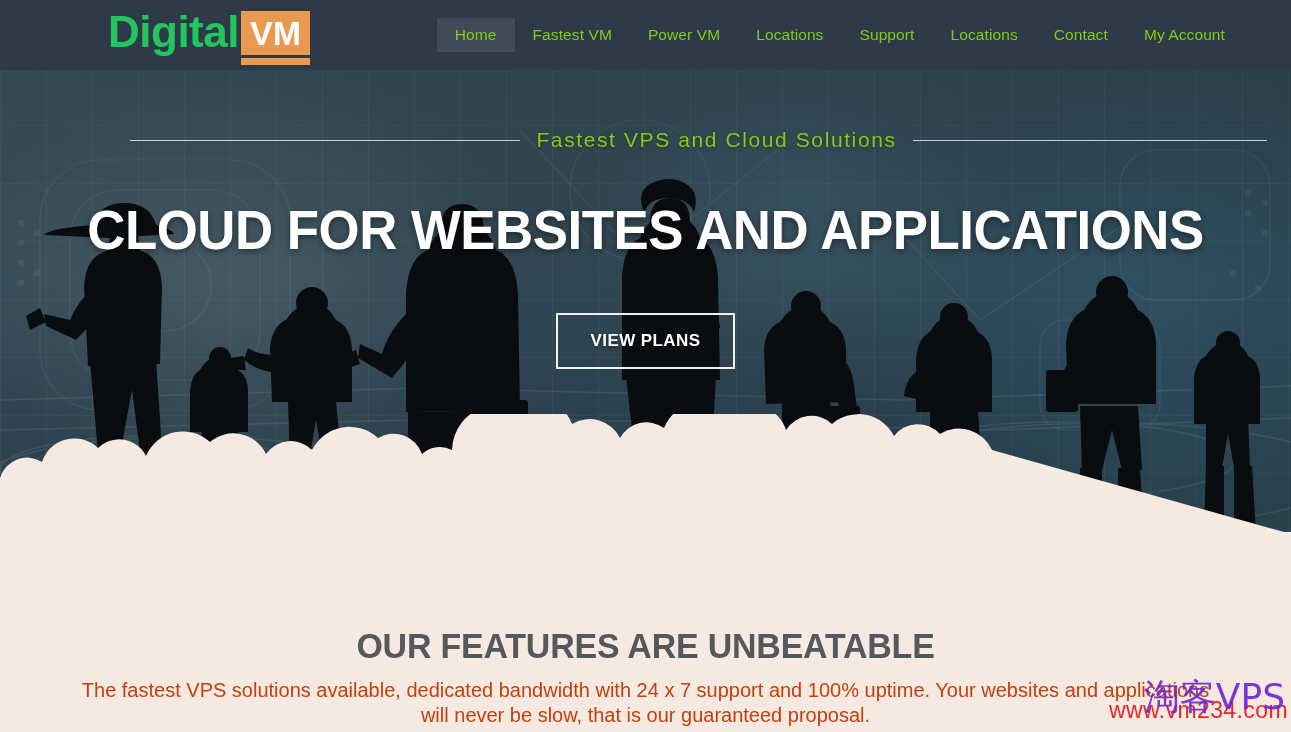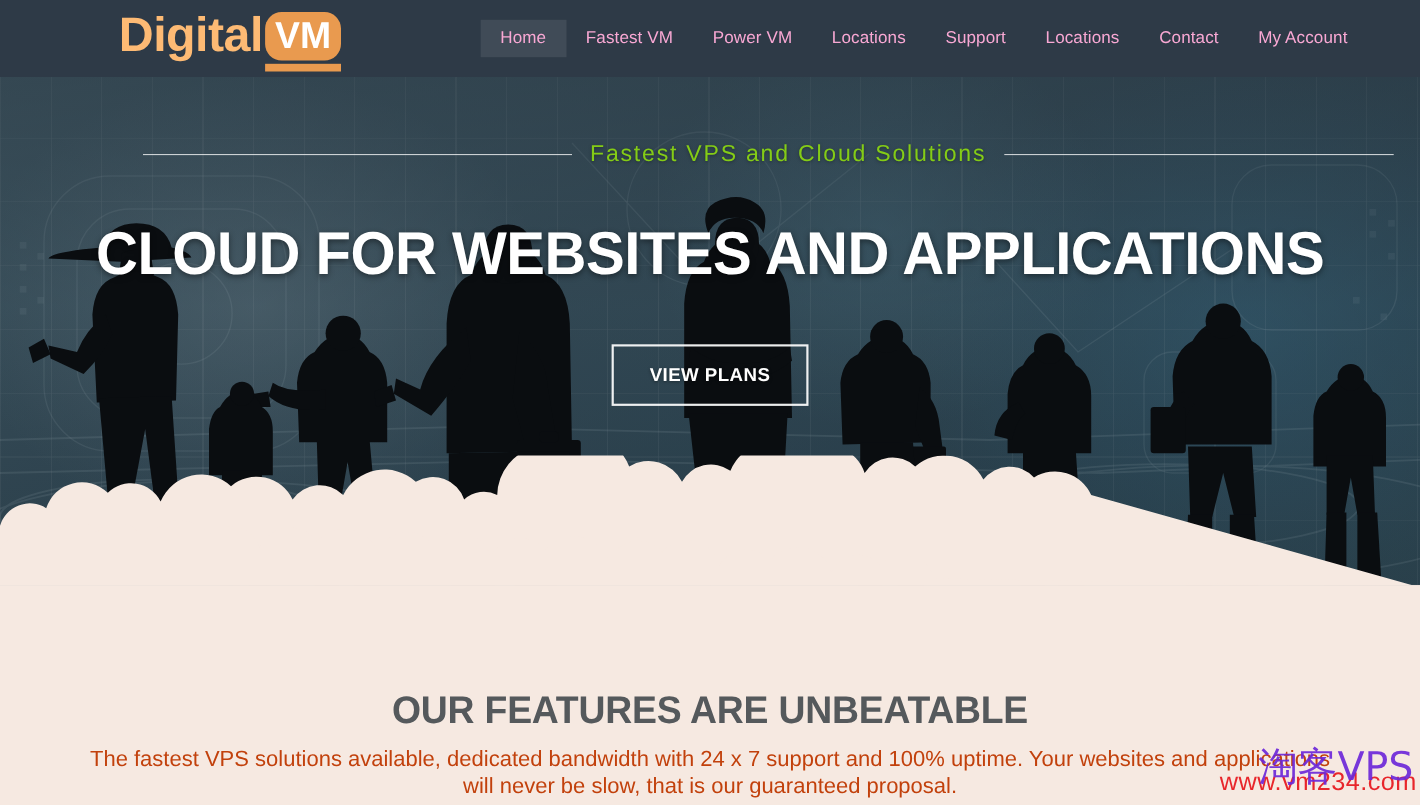--- a/index.html
+++ b/index.html
@@ -19,42 +19,42 @@
     display:flex; align-items:center;
   }
   .header-inner {
     position:relative; width:1291px; height:70px;
   }
   .logo {
     position:absolute; left:108px; top:6px;
     display:flex; align-items:flex-start;
   }
   .logo-word {
-    font-size:44px; font-weight:bold; color:#fdba74;
+    font-size:44px; font-weight:bold; color:#22c55e;
     letter-spacing:-0.5px; line-height:52px;
     font-family:"Liberation Sans", sans-serif;
   }
   .logo-badge-wrap { position:relative; margin-left:2px; }
   .logo-badge {
     background:#E99A4F;
     color:#ffffff; font-size:34px; font-weight:bold;
     line-height:44px; padding:0 9px; margin-top:5px;
-    display:block; letter-spacing:0px;border-radius:15px;
+    display:block; letter-spacing:0px;
   }
   .logo-bar {
     position:absolute; left:0; bottom:-10px;
     width:100%; height:7px; background:#E99A4F;
   }
 
   .nav {
     position:absolute; right:48px; top:0; height:70px;
     display:flex; align-items:center;
   }
   .nav-item {
-    color:#f9a8d4; font-size:15.5px; font-weight:500;
+    color:#84cc16; font-size:15.5px; font-weight:500;
     padding:8px 18px; text-decoration:none; white-space:nowrap;
     letter-spacing:0.1px;
   }
   .nav-item.active { background:rgba(255,255,255,0.09); }
 
   
   .hero {
     position:absolute; top:70px; left:0; width:1291px; height:462px;
     overflow:hidden;
     background:#3C5560;

